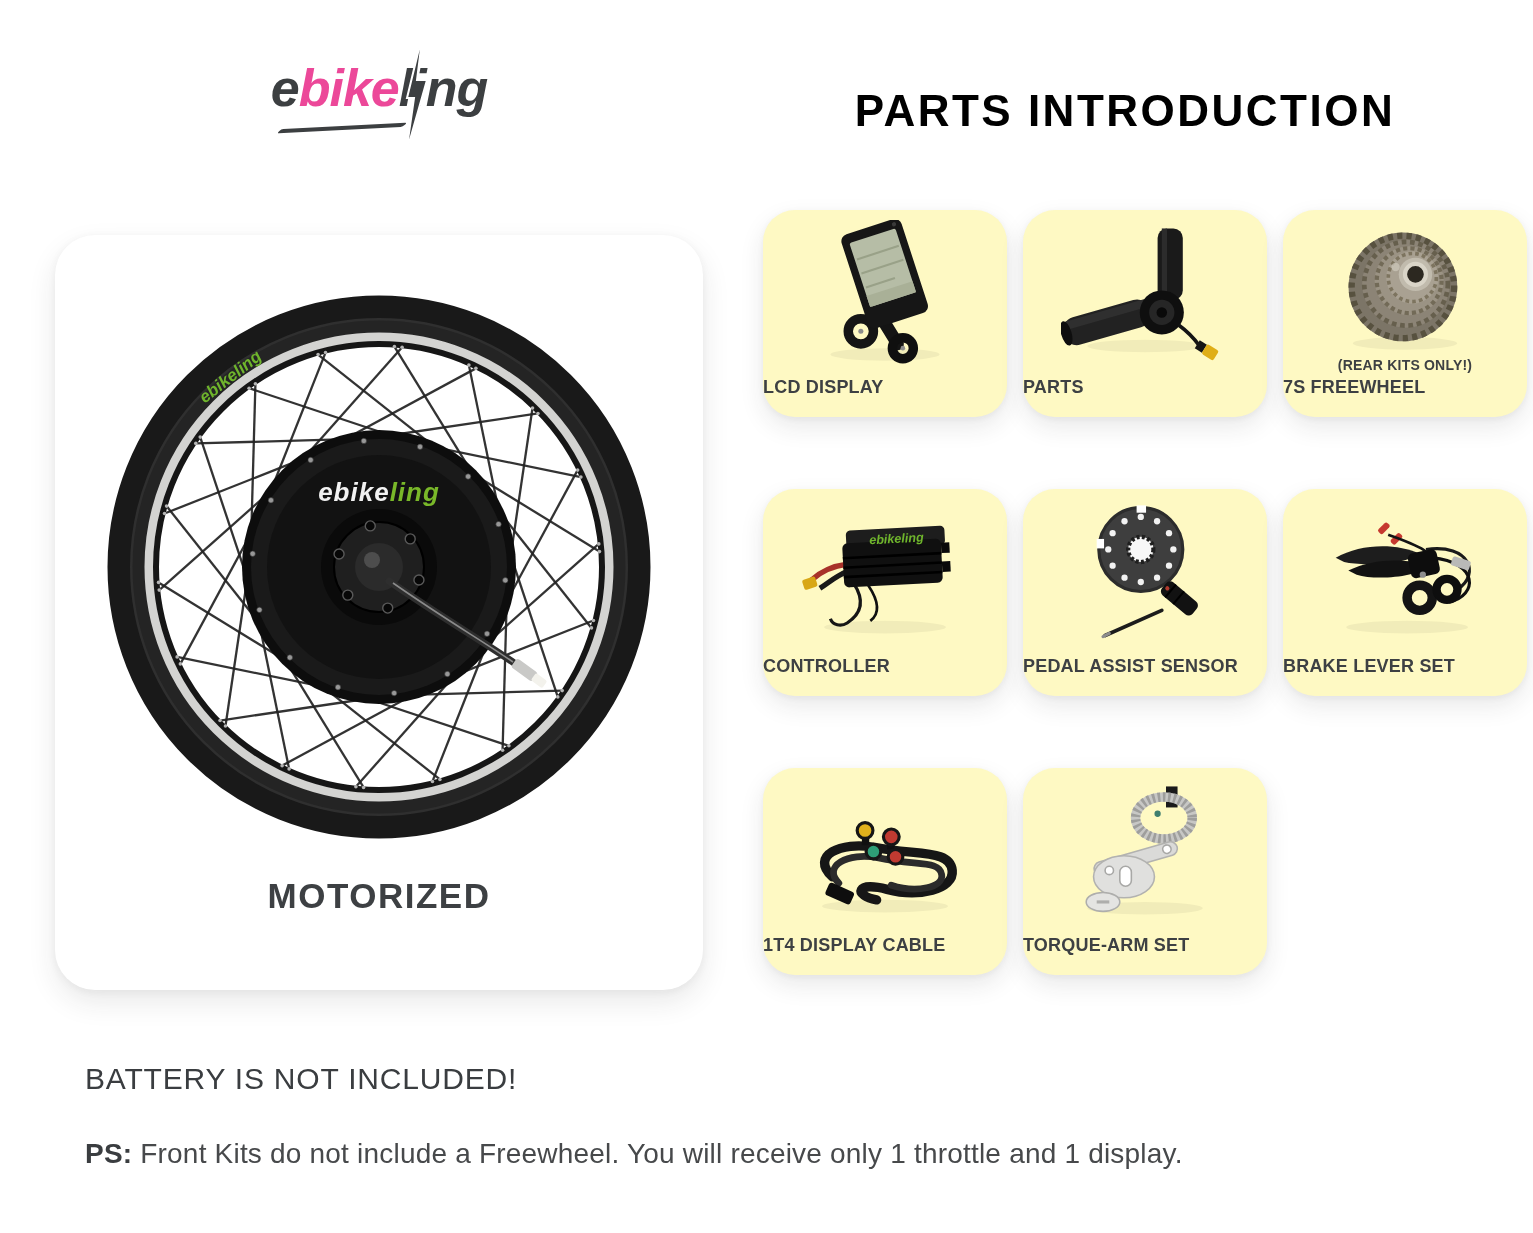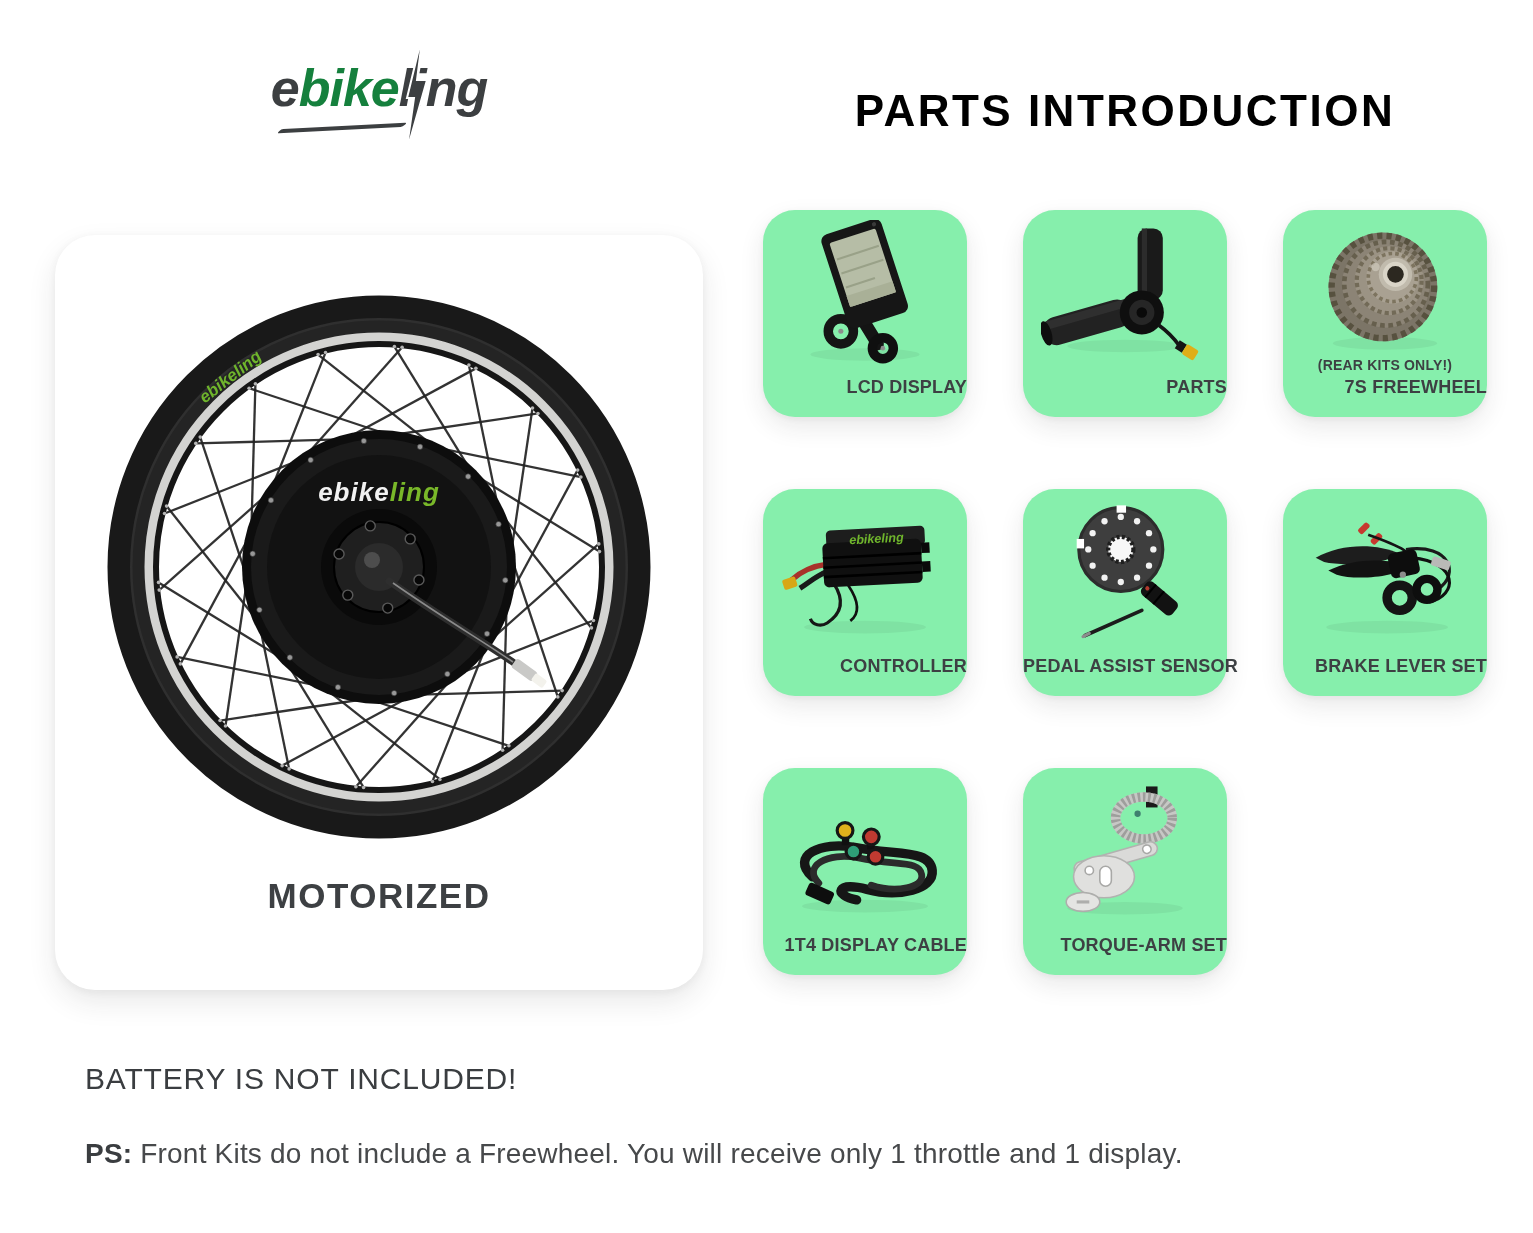--- a/index.html
+++ b/index.html
@@ -5,45 +5,45 @@
   * { margin:0; padding:0; box-sizing:border-box; }
   html,body { background:#ffffff; }
   body { width:1533px; height:1233px; position:relative; overflow:hidden;
          font-family:"Liberation Sans", sans-serif; color:#3d4043; }
 
   
   .logo-wrap { position:absolute; left:55px; top:58px; width:648px; text-align:center; }
   .logo { position:relative; display:inline-block;
           font-size:52px; font-weight:800; font-style:italic; letter-spacing:-1px; }
   .logo .seg-dark { color:#3c3f41; }
-  .logo .seg-green { color:#15803d; }
+  .logo .seg-green { color:#ec4899; }
   .logo-bolt { position:absolute; left:61%; top:-26px; width:26px; height:122px; }
   .logo-swoosh { position:absolute; left:4%; bottom:-12px; width:58%; height:4px;
                  background:#3c3f41; transform:rotate(-3deg) skewX(-50deg); border-radius:2px; }
   .page-title { position:absolute; left:763px; top:86px; width:724px; text-align:center;
                 font-size:44px; font-weight:800; letter-spacing:2.5px; color:#000000; }
 
   
   .hero-card { position:absolute; left:55px; top:235px; width:648px; height:755px;
                background:#ffffff; border-radius:40px;
                box-shadow:0 12px 28px rgba(40,40,40,.10), 0 2px 8px rgba(40,40,40,.05); }
   .hero-caption { position:absolute; left:0; top:638px; width:100%; text-align:center;
                   font-size:35px; font-weight:800; letter-spacing:1.5px; line-height:1.34;
                   color:#3d4043; }
   .wheel-svg { position:absolute; left:0; top:0; }
 
   
   .parts-grid { position:absolute; left:763px; top:210px;
                 display:grid; grid-template-columns:repeat(3,204px);
                 column-gap:56px; row-gap:72px; }
-  .part-card { width:204px; height:207px; background:#86efac; border-radius:32px;
+  .part-card { width:244px; height:207px; background:#fef9c3; border-radius:32px;
                position:relative;
                box-shadow:0 10px 24px rgba(40,40,40,.10), 0 2px 6px rgba(40,40,40,.05); }
   .part-figure { position:absolute; left:50%; top:10px; transform:translateX(-50%); }
-  .part-label { position:absolute; left:0; bottom:19px; width:100%; text-align:right;
+  .part-label { position:absolute; left:0; bottom:19px; width:100%; text-align:left;
                 font-size:18px; font-weight:800; letter-spacing:.2px; color:#3d4043;
                 white-space:nowrap; }
   .part-note { position:absolute; left:0; bottom:44px; width:100%; text-align:center;
                font-size:14px; font-weight:700; letter-spacing:.2px; color:#3d4043;
                white-space:nowrap; }
 
   
   .footer-warning { position:absolute; left:85px; top:1062px;
                     font-size:30px; font-weight:400; letter-spacing:.8px; color:#3a3d40; }
   .footer-ps { position:absolute; left:85px; top:1138px; width:1380px;

